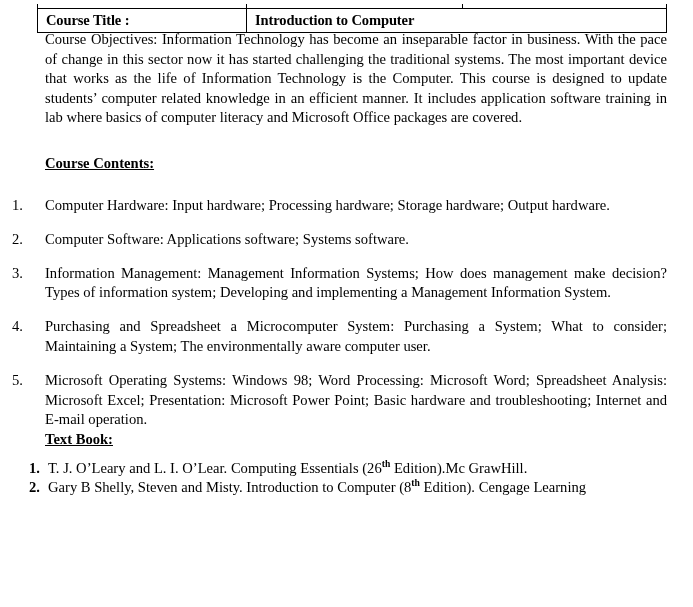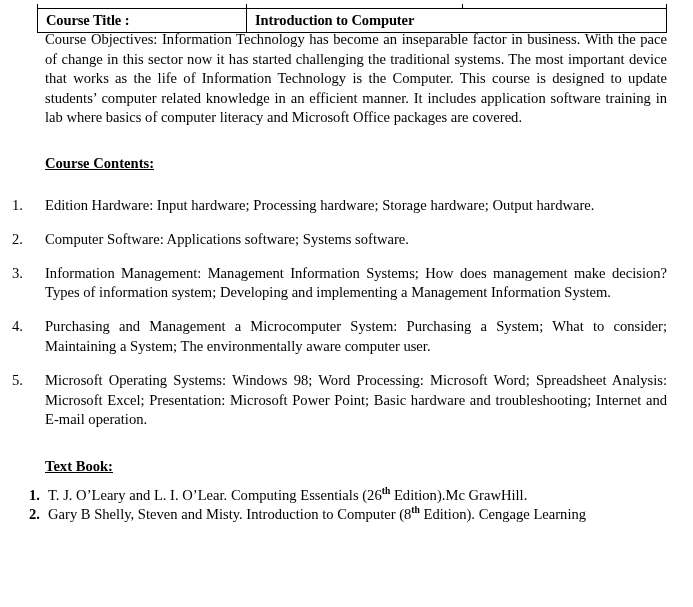--- a/index.html
+++ b/index.html
@@ -76,21 +76,21 @@
 
   .section-head {
     margin: 0;
     padding: 0 26px 0 45px;
     font-size: 14.6px;
     line-height: 19.6px;
     font-weight: bold;
     text-decoration: underline;
   }
   .contents-head { margin-top: 26px; }
-  .textbook-head { margin-top: 27px; }
+  .textbook-head { }
 
   ol.contents-list {
     list-style: none;
     margin: 0;
     padding: 0;
   }
   ol.contents-list li {
     position: relative;
     margin: 0;
     padding: 0 26px 0 45px;
@@ -162,24 +162,24 @@
   </tbody>
     </table>
 
   <div class="content">
 
     <p class="para objectives"><b>Course Objectives</b><span>: </span><span>Information Technology has become an inseparable factor in business. With the pace of change in this sector now it has started challenging the traditional systems. The most important device that works as the life of Information Technology is the Computer. This course is designed to update students’ computer related knowledge in an efficient manner.  It includes application software training in lab where basics of computer literacy and Microsoft Office packages are covered.</span></p>
 
     <p class="section-head contents-head">Course Contents:</p>
 
     <ol class="contents-list">
-      <li><span class="num">1.</span><b>Edition Hardware:</b><span> Input hardware; Processing hardware; Storage hardware; Output hardware.</span></li>
+      <li><span class="num">1.</span><b>Computer Hardware:</b><span> Input hardware; Processing hardware; Storage hardware; Output hardware.</span></li>
       <li><span class="num">2.</span><b>Computer Software:</b><span> Applications software; Systems software.</span></li>
       <li><span class="num">3.</span><b>Information Management:</b><span> Management Information Systems; How does management make decision? Types of information system; Developing and implementing a Management Information System.</span></li>
-      <li><span class="num">4.</span><b>Purchasing and Management a Microcomputer System:</b><span> Purchasing a System; What to consider; Maintaining a System; The environmentally aware computer user.</span></li>
+      <li><span class="num">4.</span><b>Purchasing and Spreadsheet a Microcomputer System:</b><span> Purchasing a System; What to consider; Maintaining a System; The environmentally aware computer user.</span></li>
       <li><span class="num">5.</span><b>Microsoft Operating Systems:</b><span> Windows 98; Word Processing: Microsoft Word; Spreadsheet Analysis: Microsoft Excel; Presentation: Microsoft Power Point; Basic hardware and troubleshooting; Internet and E-mail operation.</span></li>
     </ol>
 
     <p class="section-head textbook-head">Text Book:</p>
 
     <ol class="book-list">
       <li><span class="num">1.</span><span> T. J. O’Leary and L. I. O’Lear. </span><b>Computing Essentials (26</b><sup>th</sup><b> Edition).</b><span>Mc GrawHill.</span></li>
       <li><span class="num">2.</span><span> Gary B Shelly, Steven and Misty. </span><b>Introduction to Computer (8</b><sup>th</sup><b> Edition).</b><span> Cengage Learning</span></li>
     </ol>
 

